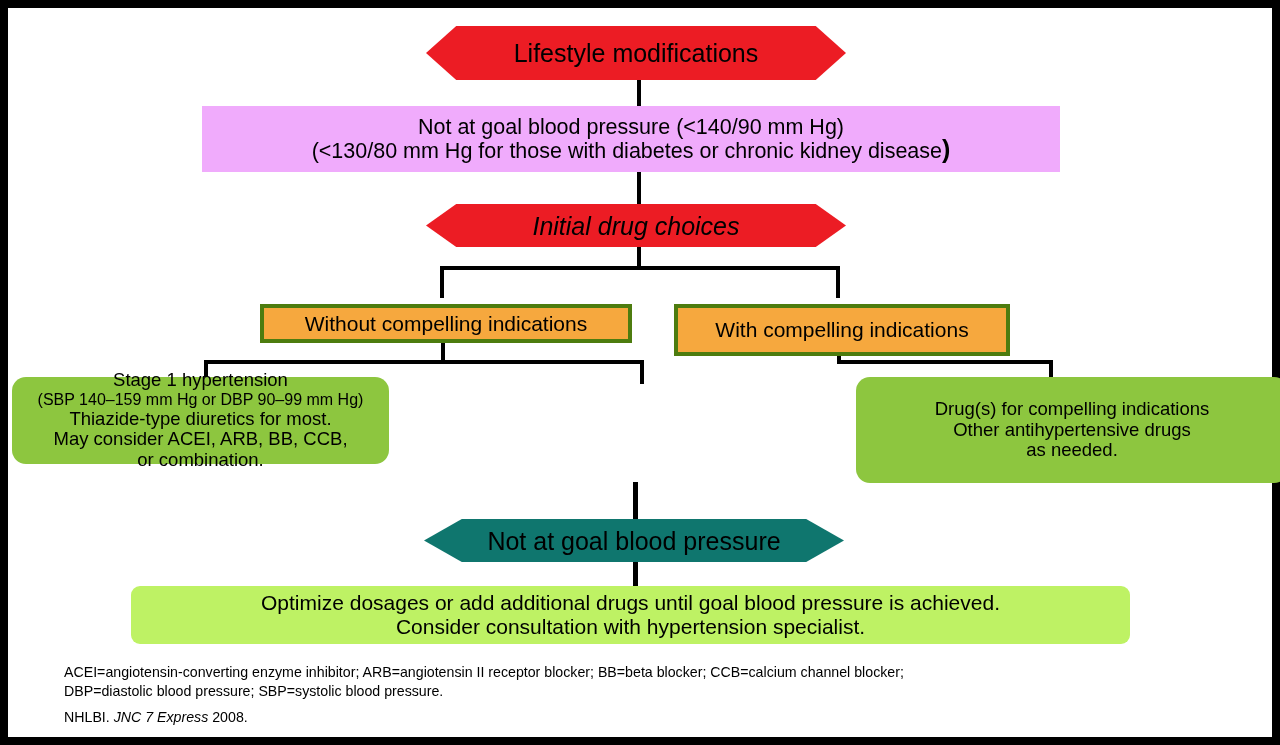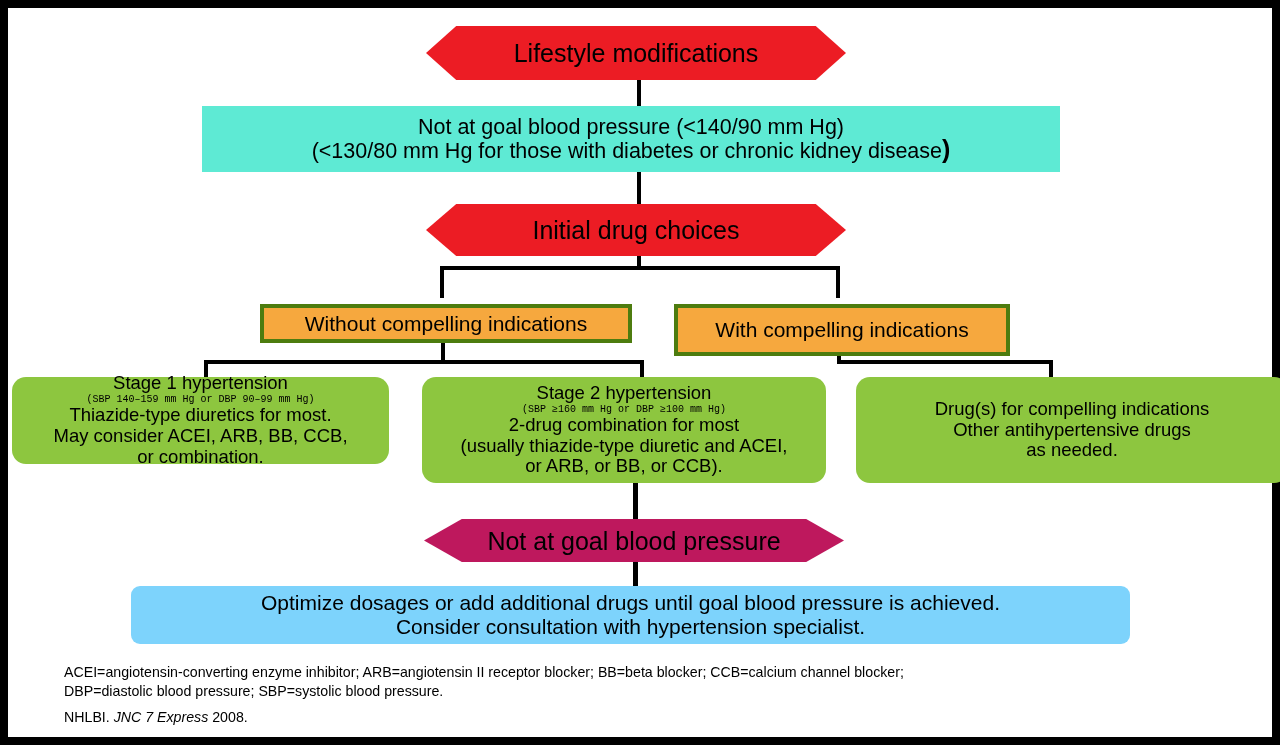--- a/index.html
+++ b/index.html
@@ -38,46 +38,46 @@
   }
   .node .lines { width: 100%; }
   .node .l { display: block; white-space: nowrap; }
 
   
   .hex-red {
     background: #EC1C24;
     clip-path: polygon(0% 50%, 7.2% 0%, 92.8% 0%, 100% 50%, 92.8% 100%, 7.2% 100%);
   }
   .hex-blue {
-    background: #be185d;
+    background: #0f766e;
     clip-path: polygon(0% 50%, 9% 0%, 91% 0%, 100% 50%, 91% 100%, 9% 100%);
   }
   
   .box-blue {
-    background: #5eead4;
+    background: #f0abfc;
   }
   .box-orange {
     background: #F6A83E;
     border: 4px solid #4d7c0f;
   }
   .box-green {
     background: #8DC63F;
     border-radius: 14px;
   }
   .box-gray {
-    background: #7dd3fc;
+    background: #bef264;
     border-radius: 9px;
   }
 
   
   .t-hex      { font-size: 25px; }
   .t-bluebox  { font-size: 21.5px; }
   .t-orange   { font-size: 21px; }
   .t-green-h  { font-size: 18.5px; }
-  .t-green-s  { font-size: 10px; font-family: Liberation Mono, monospace; }
+  .t-green-s  { font-size: 16px; }
   .t-gray     { font-size: 21px; }
   .bold-paren { font-weight: bold; font-size: 25px; line-height: 0; }
 
   
   .footnote {
     position: absolute;
     color: #000000;
     font-size: 14.2px;
     line-height: 1.32;
     white-space: nowrap;
@@ -118,21 +118,21 @@
       </div>
     </div>
 
     <div class="node box-blue t-bluebox" style="left:194px; top:98px; width:858px; height:66px;">
       <div class="lines">
         <span class="l">Not at goal blood pressure (&lt;140/90 mm Hg)</span>
         <span class="l"><span>(&lt;130/80 mm Hg for those with diabetes or chronic kidney disease</span><span class="bold-paren">)</span></span>
       </div>
     </div>
 
-    <div class="node hex-red t-hex" style="left:418px; top:196px; width:420px; height:52px;">
+    <div class="node hex-red t-hex" style="left:418px; top:196px; width:420px; height:43px;font-style:italic;">
       <div class="lines">
         <span class="l">Initial drug choices</span>
       </div>
     </div>
 
     <div class="node box-orange t-orange" style="left:252px; top:296px; width:372px; height:39px;">
       <div class="lines">
         <span class="l">Without compelling indications</span>
       </div>
     </div>
@@ -146,29 +146,20 @@
     <div class="node box-green" style="left:4px; top:369px; width:377px; height:87px;">
       <div class="lines">
         <span class="l t-green-h">Stage 1 hypertension</span>
         <span class="l t-green-s">(SBP 140–159 mm Hg or DBP 90–99 mm Hg)</span>
         <span class="l t-green-h">Thiazide-type diuretics for most.</span>
         <span class="l t-green-h">May consider ACEI, ARB, BB, CCB,</span>
         <span class="l t-green-h">or combination.</span>
       </div>
     </div>
 
-    <div class="node box-green" style="left:414px; top:369px; width:404px; height:106px;">
-      <div class="lines">
-        <span class="l t-green-h">Stage 2 hypertension</span>
-        <span class="l t-green-s">(SBP ≥160 mm Hg or DBP ≥100 mm Hg)</span>
-        <span class="l t-green-h">2-drug combination for most</span>
-        <span class="l t-green-h">(usually thiazide-type diuretic and ACEI,</span>
-        <span class="l t-green-h">or ARB, or BB, or CCB).</span>
-      </div>
-    </div>
 
     <div class="node box-green" style="left:848px; top:369px; width:432px; height:106px;">
       <div class="lines">
         <span class="l t-green-h">Drug(s) for compelling indications</span>
         <span class="l t-green-h">Other antihypertensive drugs</span>
         <span class="l t-green-h">as needed.</span>
       </div>
     </div>
 
     <div class="node hex-blue t-hex" style="left:416px; top:511px; width:420px; height:43px;">

